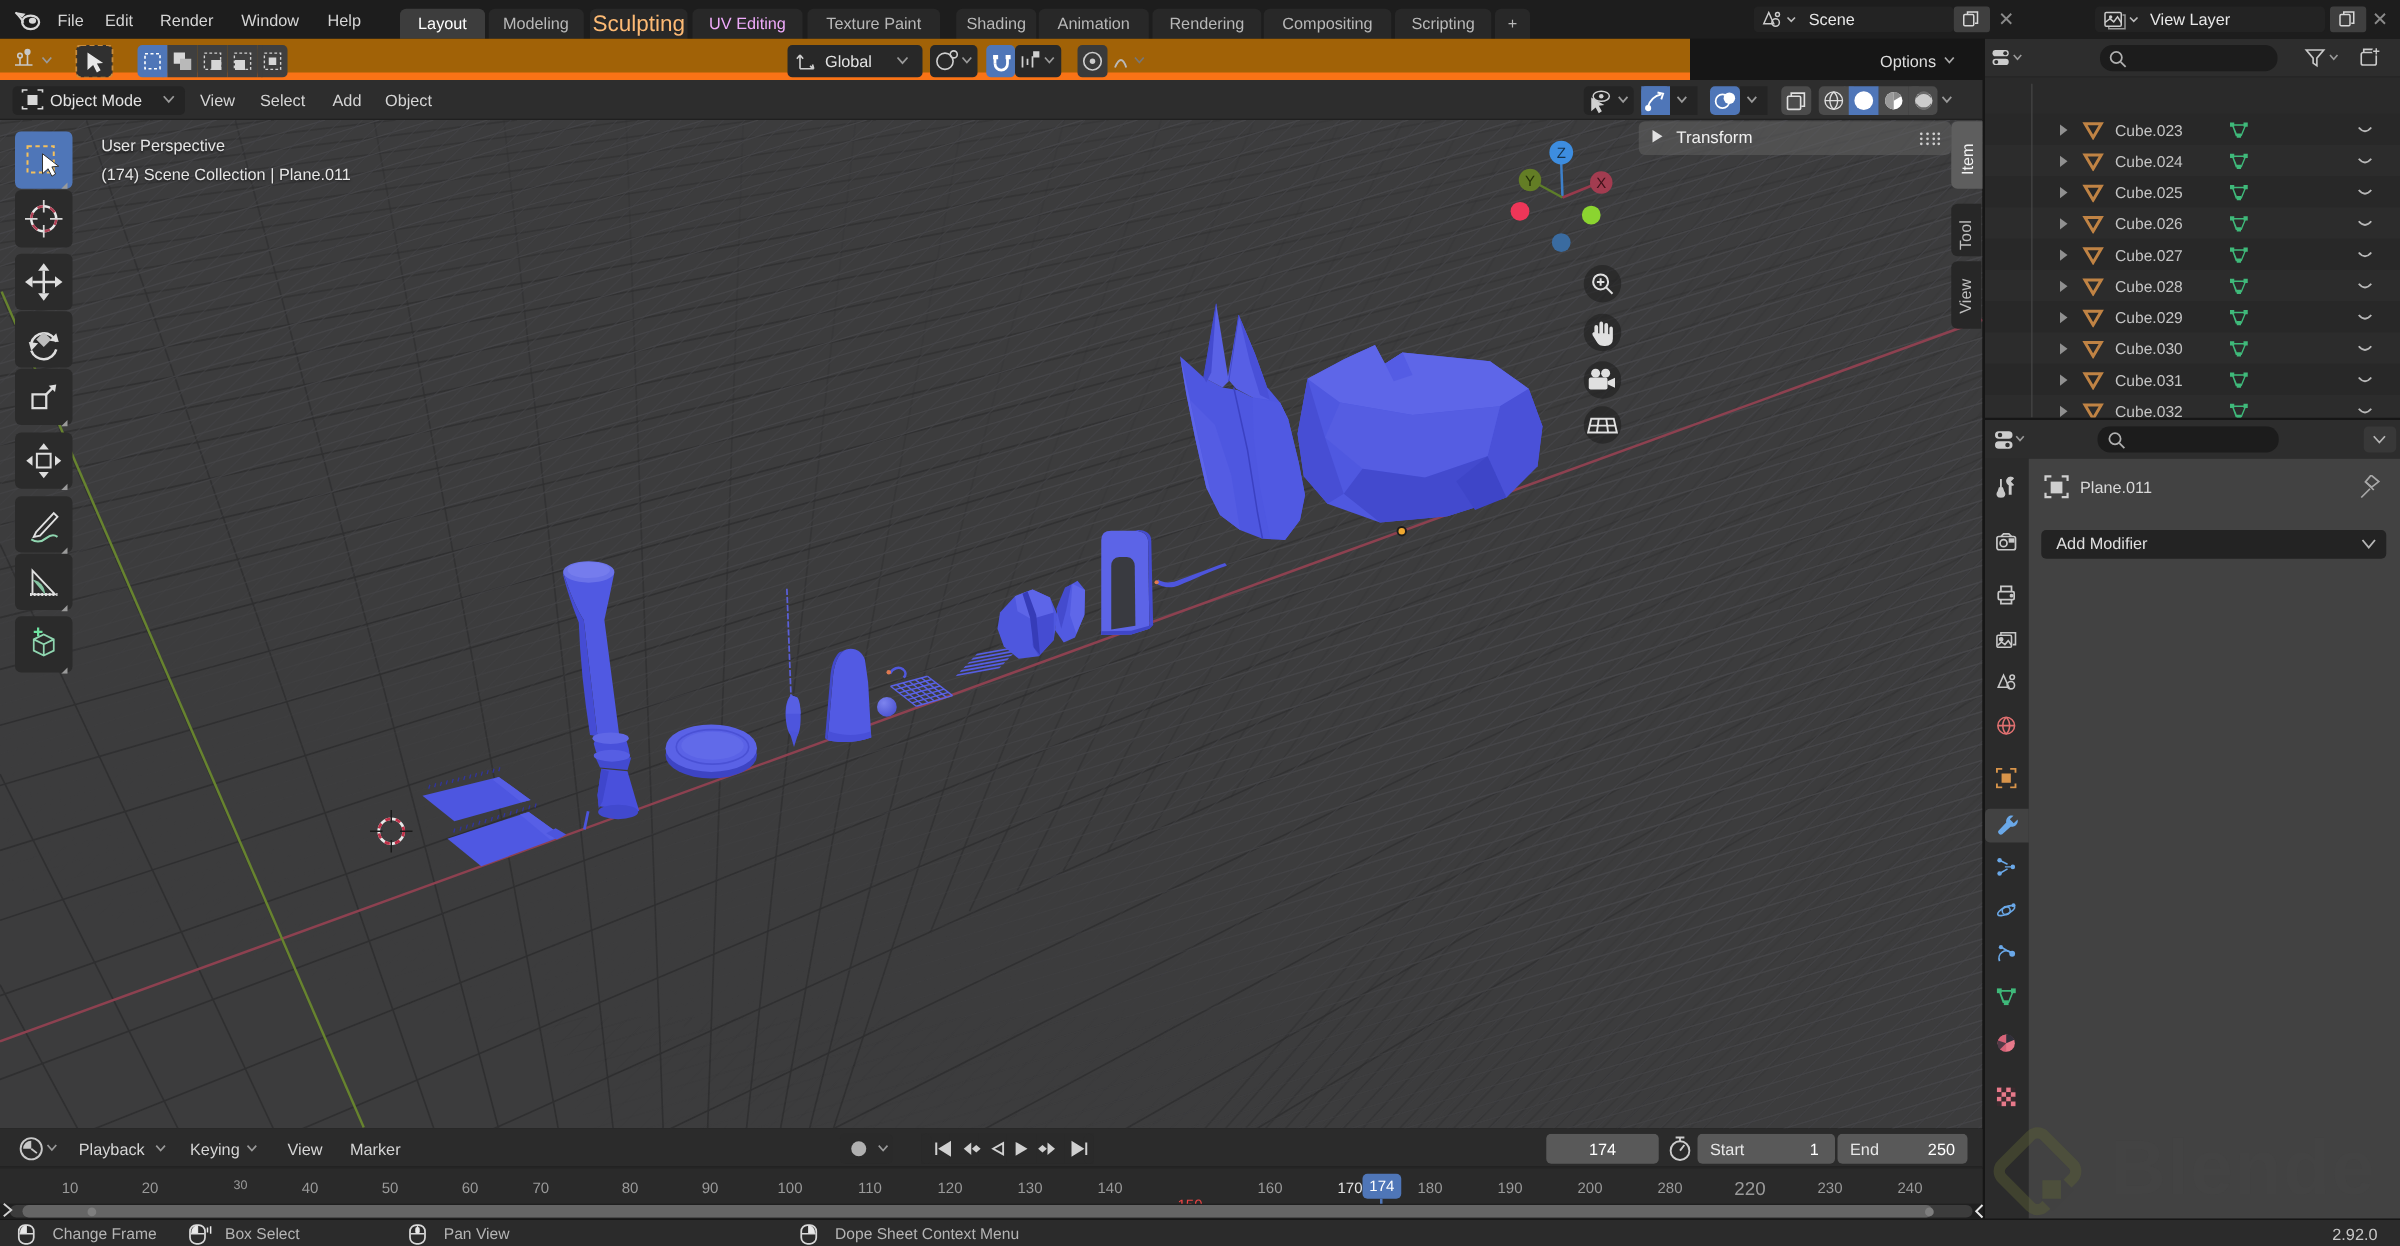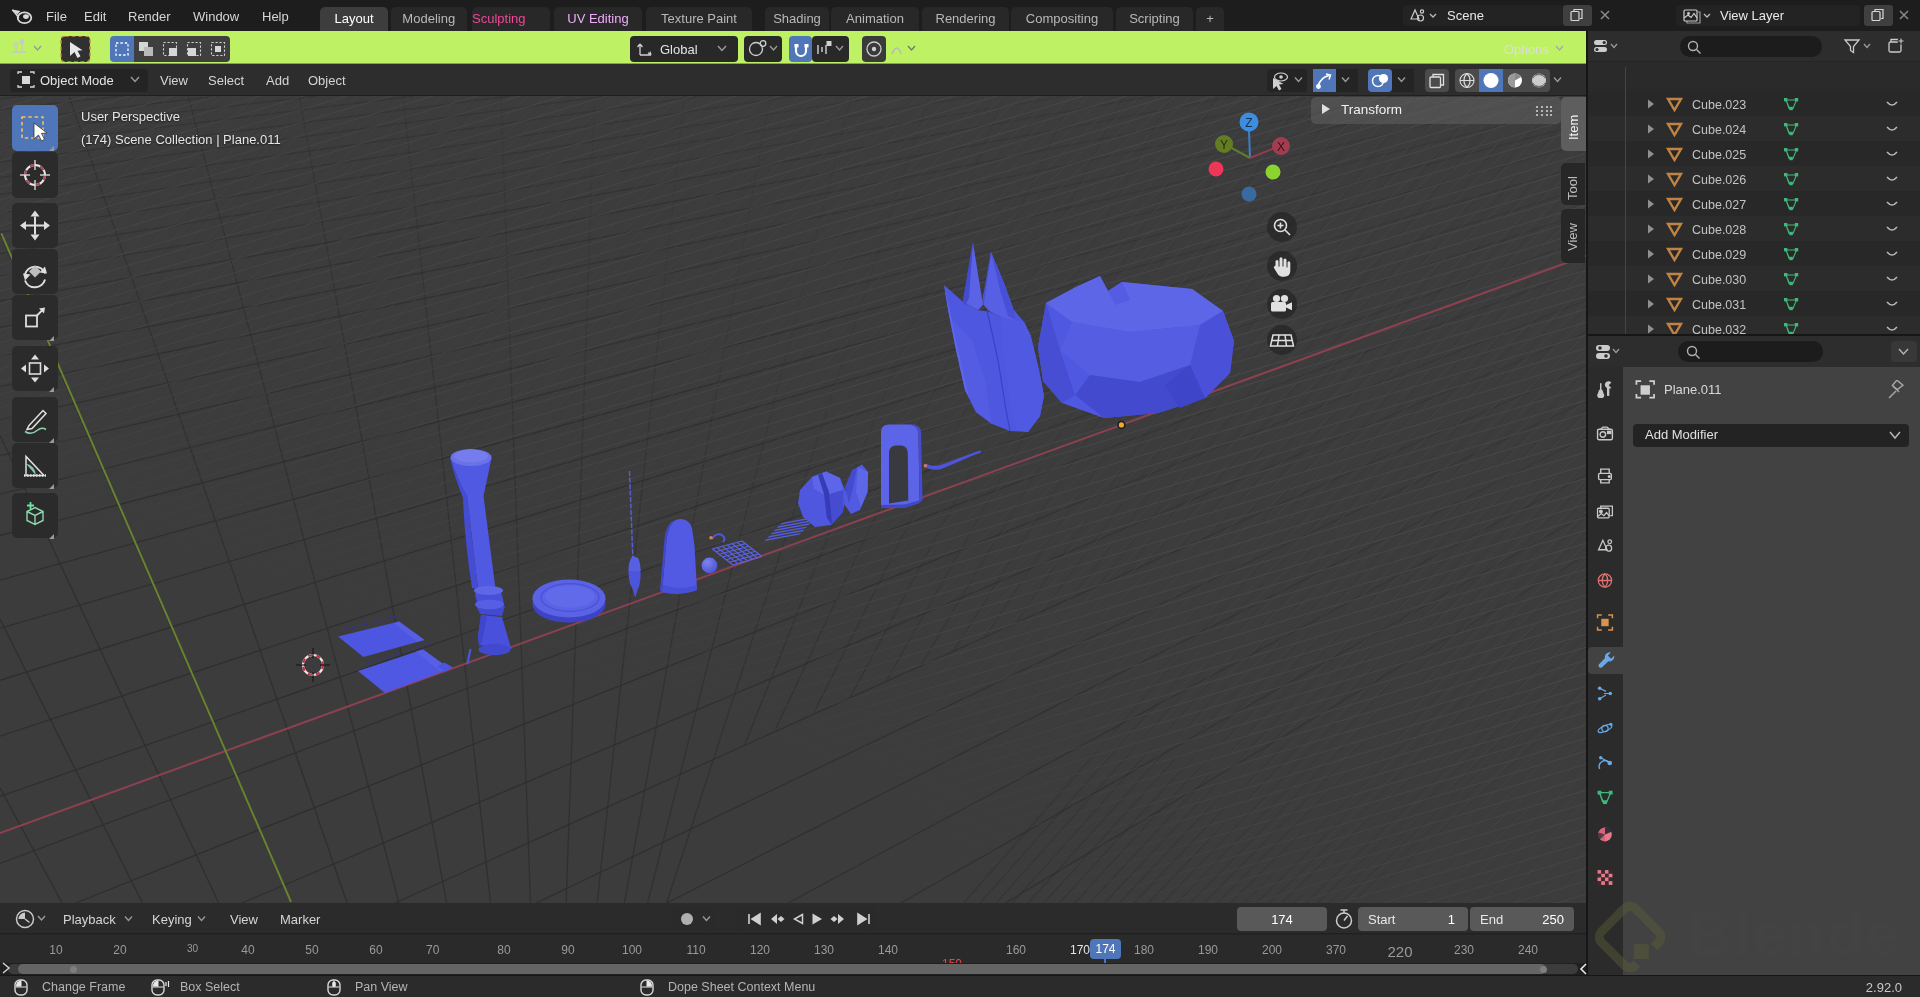--- a/index.html
+++ b/index.html
@@ -16,21 +16,21 @@
 <path d="M1 2.6 L9.4 4.0 L6.6 7.2 Z" fill="#d8d8d8"></path>
 <path d="M1.4 2.9 Q6.4 8 7.6 11.2" stroke="#d8d8d8" stroke-width="1.7" fill="none"></path>
 </svg>
       <div class="abs txt" style="left:46px;top:9px">File</div>
       <div class="abs txt" style="left:84px;top:9px">Edit</div>
       <div class="abs txt" style="left:128px;top:9px">Render</div>
       <div class="abs txt" style="left:193px;top:9px">Window</div>
       <div class="abs txt" style="left:262px;top:9px">Help</div>
       <div class="abs" style="left:320px;top:7px;width:68px;height:24px;background:#3d3d3d;border-radius:5px 5px 0 0;color:#ffffff;font-size:13px;text-align:center;line-height:24px">Layout</div>
       <div class="abs" style="left:390.5px;top:7px;width:76.5px;height:24px;background:#282828;border-radius:5px 5px 0 0;color:#b8b8b8;font-size:13px;text-align:center;line-height:24px">Modeling</div>
-      <div class="abs" style="left:472px;top:7px;width:78px;height:24px;background:#282828;border-radius:5px 5px 0 0;color:#ec4899;font-size:13px;text-align:left;line-height:24px">Sculpting</div>
+      <div class="abs" style="left:472px;top:7px;width:78px;height:24px;background:#282828;border-radius:5px 5px 0 0;color:#fdba74;font-size:18px;text-align:center;line-height:24px">Sculpting</div>
       <div class="abs" style="left:554px;top:7px;width:88px;height:24px;background:#282828;border-radius:5px 5px 0 0;color:#f0abfc;font-size:13px;text-align:center;line-height:24px">UV Editing</div>
       <div class="abs" style="left:646px;top:7px;width:106px;height:24px;background:#282828;border-radius:5px 5px 0 0;color:#b8b8b8;font-size:13px;text-align:center;line-height:24px">Texture Paint</div>
       <div class="abs" style="left:765px;top:7px;width:64px;height:24px;background:#282828;border-radius:5px 5px 0 0;color:#b8b8b8;font-size:13px;text-align:center;line-height:24px">Shading</div>
       <div class="abs" style="left:831px;top:7px;width:88px;height:24px;background:#282828;border-radius:5px 5px 0 0;color:#b8b8b8;font-size:13px;text-align:center;line-height:24px">Animation</div>
       <div class="abs" style="left:922px;top:7px;width:87px;height:24px;background:#282828;border-radius:5px 5px 0 0;color:#b8b8b8;font-size:13px;text-align:center;line-height:24px">Rendering</div>
       <div class="abs" style="left:1011px;top:7px;width:102px;height:24px;background:#282828;border-radius:5px 5px 0 0;color:#b8b8b8;font-size:13px;text-align:center;line-height:24px">Compositing</div>
       <div class="abs" style="left:1116px;top:7px;width:77px;height:24px;background:#282828;border-radius:5px 5px 0 0;color:#b8b8b8;font-size:13px;text-align:center;line-height:24px">Scripting</div>
       <div class="abs" style="left:1196px;top:7px;width:28px;height:24px;background:#282828;border-radius:5px 5px 0 0;color:#b8b8b8;font-size:13px;text-align:center;line-height:24px">+</div>
 <svg class="abs" style="left:1403px;top:5px" width="517" height="21" viewBox="0 0 517 21">
  <rect x="0" y="0" width="160" height="21" rx="4" fill="#232323"></rect>
@@ -57,21 +57,21 @@
  <path d="M301 9 l3 3 3-3" stroke="#bbbbbb" fill="none" stroke-width="1.3"></path>
  <text x="317" y="15" fill="#e8e8e8" font-size="13">View Layer</text>
  <rect x="461" y="0" width="29" height="21" rx="3" fill="#3f3f3f"></rect>
  <g stroke="#d8d8d8" fill="none" stroke-width="1.2">
   <rect x="469" y="6.5" width="8" height="9" rx="1"></rect>
           <path d="M472 6.5 v-2 h8 v9 h-2"></path>
  </g>
  <path d="M497 6 l8 8 M505 6 l-8 8" stroke="#8a8a8a" stroke-width="1.5"></path>
 </svg>
 </div>
-<div class="abs" style="left:0;top:31px;width:1586px;height:33px;background:#bef264;border-bottom:1px solid #f97316">
+<div class="abs" style="left:0;top:31px;width:1352px;height:33px;background:#a16207;border-bottom:6px solid #f97316">
  <svg class="abs" style="left:0px;top:5px" width="1586" height="26" viewBox="0 0 1586 26">
 
   <g stroke="#c8c8c8" fill="none" stroke-width="1.3">
    <path d="M12 16 h14 M16 16 v-6 M22 16 v-9"></path>
    <circle cx="22" cy="5.5" r="2.5" fill="#c8c8c8" stroke="none"></circle>
    <circle cx="16" cy="8.5" r="1.8"></circle>
   </g>
   <path d="M34 10 l3.5 4 3.5-4" stroke="#9a9a9a" fill="none" stroke-width="1.4"></path>
 
   <rect x="61" y="0" width="29" height="26" rx="4" fill="#303030" stroke="#c78b3c" stroke-width="1.4" stroke-dasharray="4 2.6"></rect>
@@ -1538,21 +1538,21 @@
         <div class="abs" style="left:682.0px;top:8px;width:28px;text-align:center;color:#9a9a9a;font-size:12px">110</div>
         <div class="abs" style="left:746.0px;top:8px;width:28px;text-align:center;color:#9a9a9a;font-size:12px">120</div>
         <div class="abs" style="left:810.0px;top:8px;width:28px;text-align:center;color:#9a9a9a;font-size:12px">130</div>
         <div class="abs" style="left:874.0px;top:8px;width:28px;text-align:center;color:#9a9a9a;font-size:12px">140</div>
         <div class="abs" style="left:938.0px;top:22px;width:28px;text-align:center;color:#ef4444;font-size:12px">150</div>
         <div class="abs" style="left:1002.0px;top:8px;width:28px;text-align:center;color:#9a9a9a;font-size:12px">160</div>
         <div class="abs" style="left:1066.0px;top:8px;width:28px;text-align:center;color:#e5e5e5;font-size:12px">170</div>
         <div class="abs" style="left:1130.0px;top:8px;width:28px;text-align:center;color:#9a9a9a;font-size:12px">180</div>
         <div class="abs" style="left:1194.0px;top:8px;width:28px;text-align:center;color:#9a9a9a;font-size:12px">190</div>
         <div class="abs" style="left:1258.0px;top:8px;width:28px;text-align:center;color:#9a9a9a;font-size:12px">200</div>
-        <div class="abs" style="left:1322.0px;top:8px;width:28px;text-align:center;color:#9a9a9a;font-size:12px">370</div>
+        <div class="abs" style="left:1322.0px;top:8px;width:28px;text-align:center;color:#9a9a9a;font-size:12px">280</div>
         <div class="abs" style="left:1386.0px;top:8px;width:28px;text-align:center;color:#9a9a9a;font-size:15px">220</div>
         <div class="abs" style="left:1450.0px;top:8px;width:28px;text-align:center;color:#9a9a9a;font-size:12px">230</div>
         <div class="abs" style="left:1514.0px;top:8px;width:28px;text-align:center;color:#9a9a9a;font-size:12px">240</div>
   <div class="abs" style="left:1090px;top:4px;width:31px;height:20px;background:#4f76b8;border-radius:4px;color:#fff;font-size:12px;text-align:center;line-height:20px">174</div>
   <div class="abs" style="left:1104px;top:24px;width:2px;height:8px;background:#4f76b8"></div>
  </div>
  <div class="abs" style="left:0;top:60px;width:1586px;height:12px;background:#202020">
   <div class="abs" style="left:8px;top:1px;width:1570px;height:10px;background:#3c3c3c;border-radius:5px"></div>
   <div class="abs" style="left:18px;top:1px;width:1528px;height:10px;background:#656565;border-radius:5px"></div>
   <div class="abs" style="left:70px;top:2.5px;width:7px;height:7px;background:#7e7e7e;border-radius:50%"></div>

